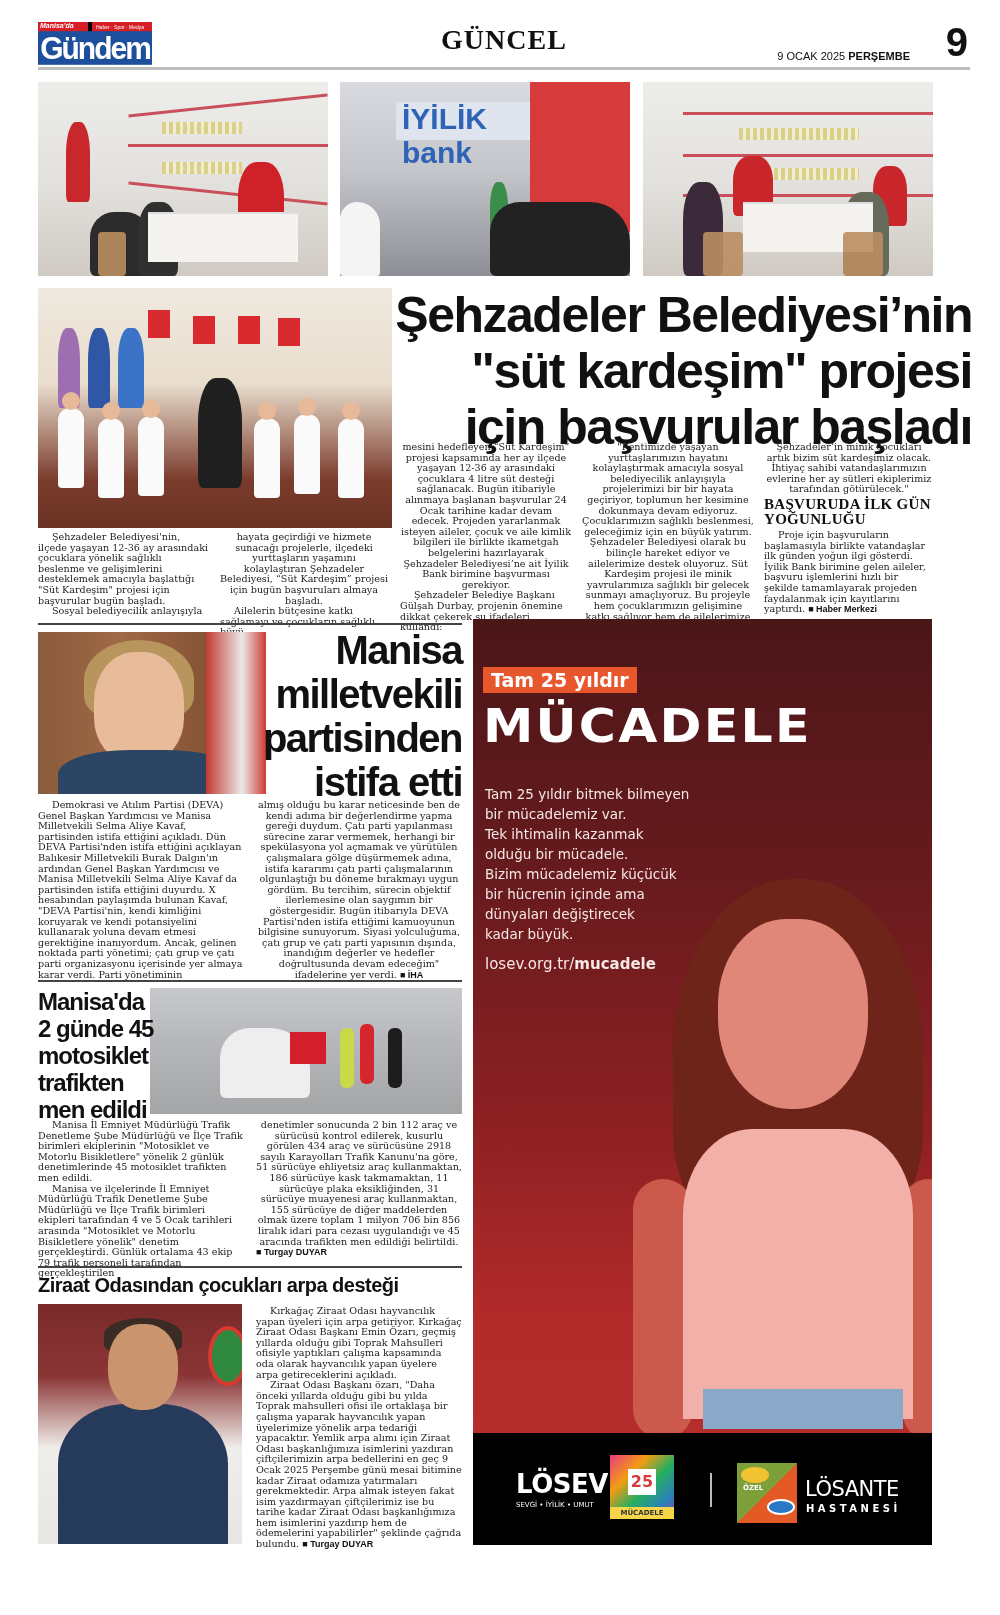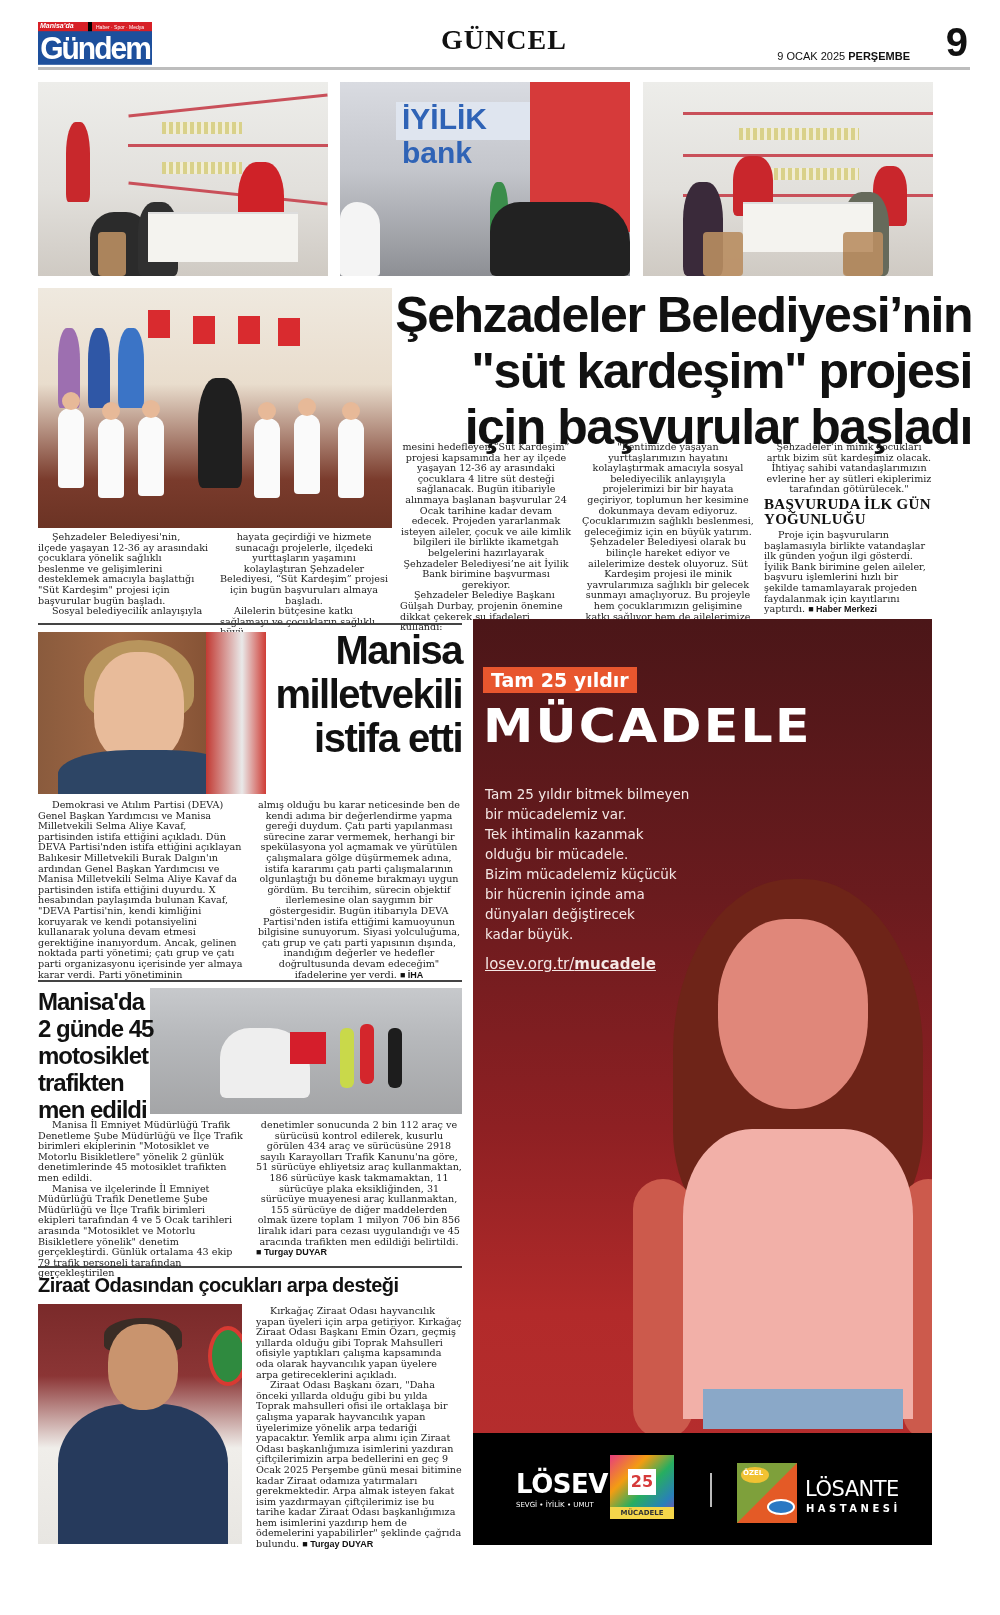--- a/index.html
+++ b/index.html
@@ -86,21 +86,21 @@
   .zir-emblem { position: absolute; left: 170px; top: 22px; width: 40px; height: 60px; border-radius: 50%; background: #2f8a3f; border: 4px solid #d83a32; }
 
   
   .ad { position: absolute; left: 473px; top: 619px; width: 459px; height: 926px; overflow: hidden;
     background: linear-gradient(180deg, #4b1618 0%, #6a1b1e 30%, #8e2023 55%, #b22a2a 75%, #b73030 100%); }
   .ad-badge { position: absolute; left: 10px; top: 48px; padding: 2px 8px; background: #e8562e; color: #fff;
     font: bold 19px "DejaVu Sans", sans-serif; }
   .ad-title { position: absolute; left: 10px; top: 82px; width: 440px; font: 900 46px/50px "DejaVu Sans", sans-serif;
     color: #fff; letter-spacing: 2px; transform: scaleX(1.1); transform-origin: left; }
   .ad-body { position: absolute; left: 12px; top: 165px; width: 240px; font: 13.5px/20px "DejaVu Sans", sans-serif; color: #f5e8e6; }
-  .ad-url { position: absolute; left: 12px; top: 336px; font: 15px "DejaVu Sans", sans-serif; color: #f5e8e6; text-decoration: underline; }
+  .ad-url { position: absolute; left: 12px; top: 336px; font: 15px "DejaVu Sans", sans-serif; color: #f5e8e6; }
   .ad-url b { font-weight: bold; }
   .girl-hair { position: absolute; left: 200px; top: 260px; width: 250px; height: 360px; border-radius: 48% 48% 30% 30%; background: #6e2418; }
   .girl-face { position: absolute; left: 245px; top: 300px; width: 150px; height: 190px; border-radius: 45% 45% 48% 48%; background: #e0877a; }
   .girl-top { position: absolute; left: 210px; top: 510px; width: 230px; height: 290px; border-radius: 30% 30% 0 0; background: #f2b0a8; }
   .girl-arm-l { position: absolute; left: 160px; top: 560px; width: 60px; height: 260px; border-radius: 30px; background: #cc5a4c; }
   .girl-arm-r { position: absolute; left: 430px; top: 560px; width: 50px; height: 260px; border-radius: 30px; background: #cc5a4c; }
   .shirt-text { position: absolute; left: 220px; top: 590px; width: 150px; text-align: center; color: #3c2b2d;
     font: 14px/20px "DejaVu Sans", sans-serif; }
   .shirt-text .big { font-weight: bold; font-size: 13px; letter-spacing: -.3px; }
   .girl-shorts { position: absolute; left: 230px; top: 770px; width: 200px; height: 40px; background: #8aa8c8; }
@@ -111,21 +111,21 @@
     background: linear-gradient(135deg, #e73c7e 0%, #f39c12 30%, #27ae60 55%, #2980b9 80%, #8e44ad 100%); }
   .losev-box-num { position: absolute; left: 18px; top: 14px; width: 28px; height: 26px; background: #fff; color: #d63a3a;
     font: bold 16px/26px "DejaVu Sans", sans-serif; text-align: center; }
   .losev-box-lbl { position: absolute; left: 0; bottom: 0; width: 64px; height: 12px; background: #f5d64a; color: #333;
     font: bold 7px/12px "DejaVu Sans", sans-serif; text-align: center; }
   .ad-sep { position: absolute; left: 237px; top: 40px; width: 2px; height: 34px; background: #bbb; }
   .losante-box { position: absolute; left: 264px; top: 30px; width: 60px; height: 60px; background: #e45a26; overflow: hidden; }
   .losante-green { position: absolute; left: 0; top: 0; width: 60px; height: 60px; background: #7ea03b; clip-path: polygon(0 0, 100% 0, 0 100%); }
   .losante-yellow { position: absolute; left: 4px; top: 4px; width: 28px; height: 16px; background: #f1c232; border-radius: 50%; }
   .losante-blue { position: absolute; left: 30px; top: 36px; width: 28px; height: 16px; background: #2a78c3; border-radius: 50%; border: 2px solid #fff; }
-  .losante-ozel { position: absolute; left: 6px; top: 6px; color: #fff; font: bold 7px "DejaVu Sans", sans-serif; text-align: center; }
+  .losante-ozel { position: absolute; left: 6px; top: 21px; color: #fff; font: bold 7px "DejaVu Sans", sans-serif; text-align: center; }
   .losante { position: absolute; left: 332px; top: 44px; color: #fff; font: 21px "DejaVu Sans", sans-serif; letter-spacing: -0.5px; }
   .losante-sub { position: absolute; left: 333px; top: 70px; color: #fff; font: bold 10px "DejaVu Sans", sans-serif; letter-spacing: 3.5px; }
 </style>
 </head>
 <body>
 
 <div class="masthead">
   <div class="logo">
     <div class="logo-top">
       <div class="logo-red-a"></div>
@@ -233,20 +233,21 @@
 
 <div class="photo-mp">
   <div class="mp-hair"></div>
     <div class="mp-face"></div>
     <div class="mp-suit"></div>
 </div>
 <div class="mp-flag"></div>
 <div class="headline-xl h2">
   <div>Manisa</div>
   <div>milletvekili</div>
+  <div>partisinden</div>
   <div>istifa etti</div>
 </div>
 <div class="col" style="left:38px;top:800px;width:206px;">
   <p>Demokrasi ve Atılım Partisi (DEVA) Genel Başkan Yardımcısı ve Manisa Milletvekili Selma Aliye Kavaf, partisinden istifa ettiğini açıkladı. Dün DEVA Partisi'nden istifa ettiğini açıklayan Balıkesir Milletvekili Burak Dalgın'ın ardından Genel Başkan Yardımcısı ve Manisa Milletvekili Selma Aliye Kavaf da partisinden istifa ettiğini duyurdu. X hesabından paylaşımda bulunan Kavaf, "DEVA Partisi'nin, kendi kimliğini koruyarak ve kendi potansiyelini kullanarak yoluna devam etmesi gerektiğine inanıyordum. Ancak, gelinen noktada parti yönetimi; çatı grup ve çatı parti organizasyonu içerisinde yer almaya karar verdi. Parti yönetiminin</p>
 </div>
 <div class="col" style="left:256px;top:800px;width:206px;">
   <p class="noindent"><span>almış olduğu bu karar neticesinde ben de kendi adıma bir değerlendirme yapma gereği duydum. Çatı parti yapılanması sürecine zarar vermemek, herhangi bir spekülasyona yol açmamak ve yürütülen çalışmalara gölge düşürmemek adına, istifa kararımı çatı parti çalışmalarının olgunlaştığı bu döneme bırakmayı uygun gördüm. Bu tercihim, sürecin objektif ilerlemesine olan saygımın bir göstergesidir. Bugün itibarıyla DEVA Partisi'nden istifa ettiğimi kamuoyunun bilgisine sunuyorum. Siyasi yolculuğuma, çatı grup ve çatı parti yapısının dışında, inandığım değerler ve hedefler doğrultusunda devam edeceğim" ifadelerine yer verdi.</span> <span class="byline">İHA</span></p>
 </div>
 
 <div class="rule" style="left:38px;top:980px;width:424px;"></div>

